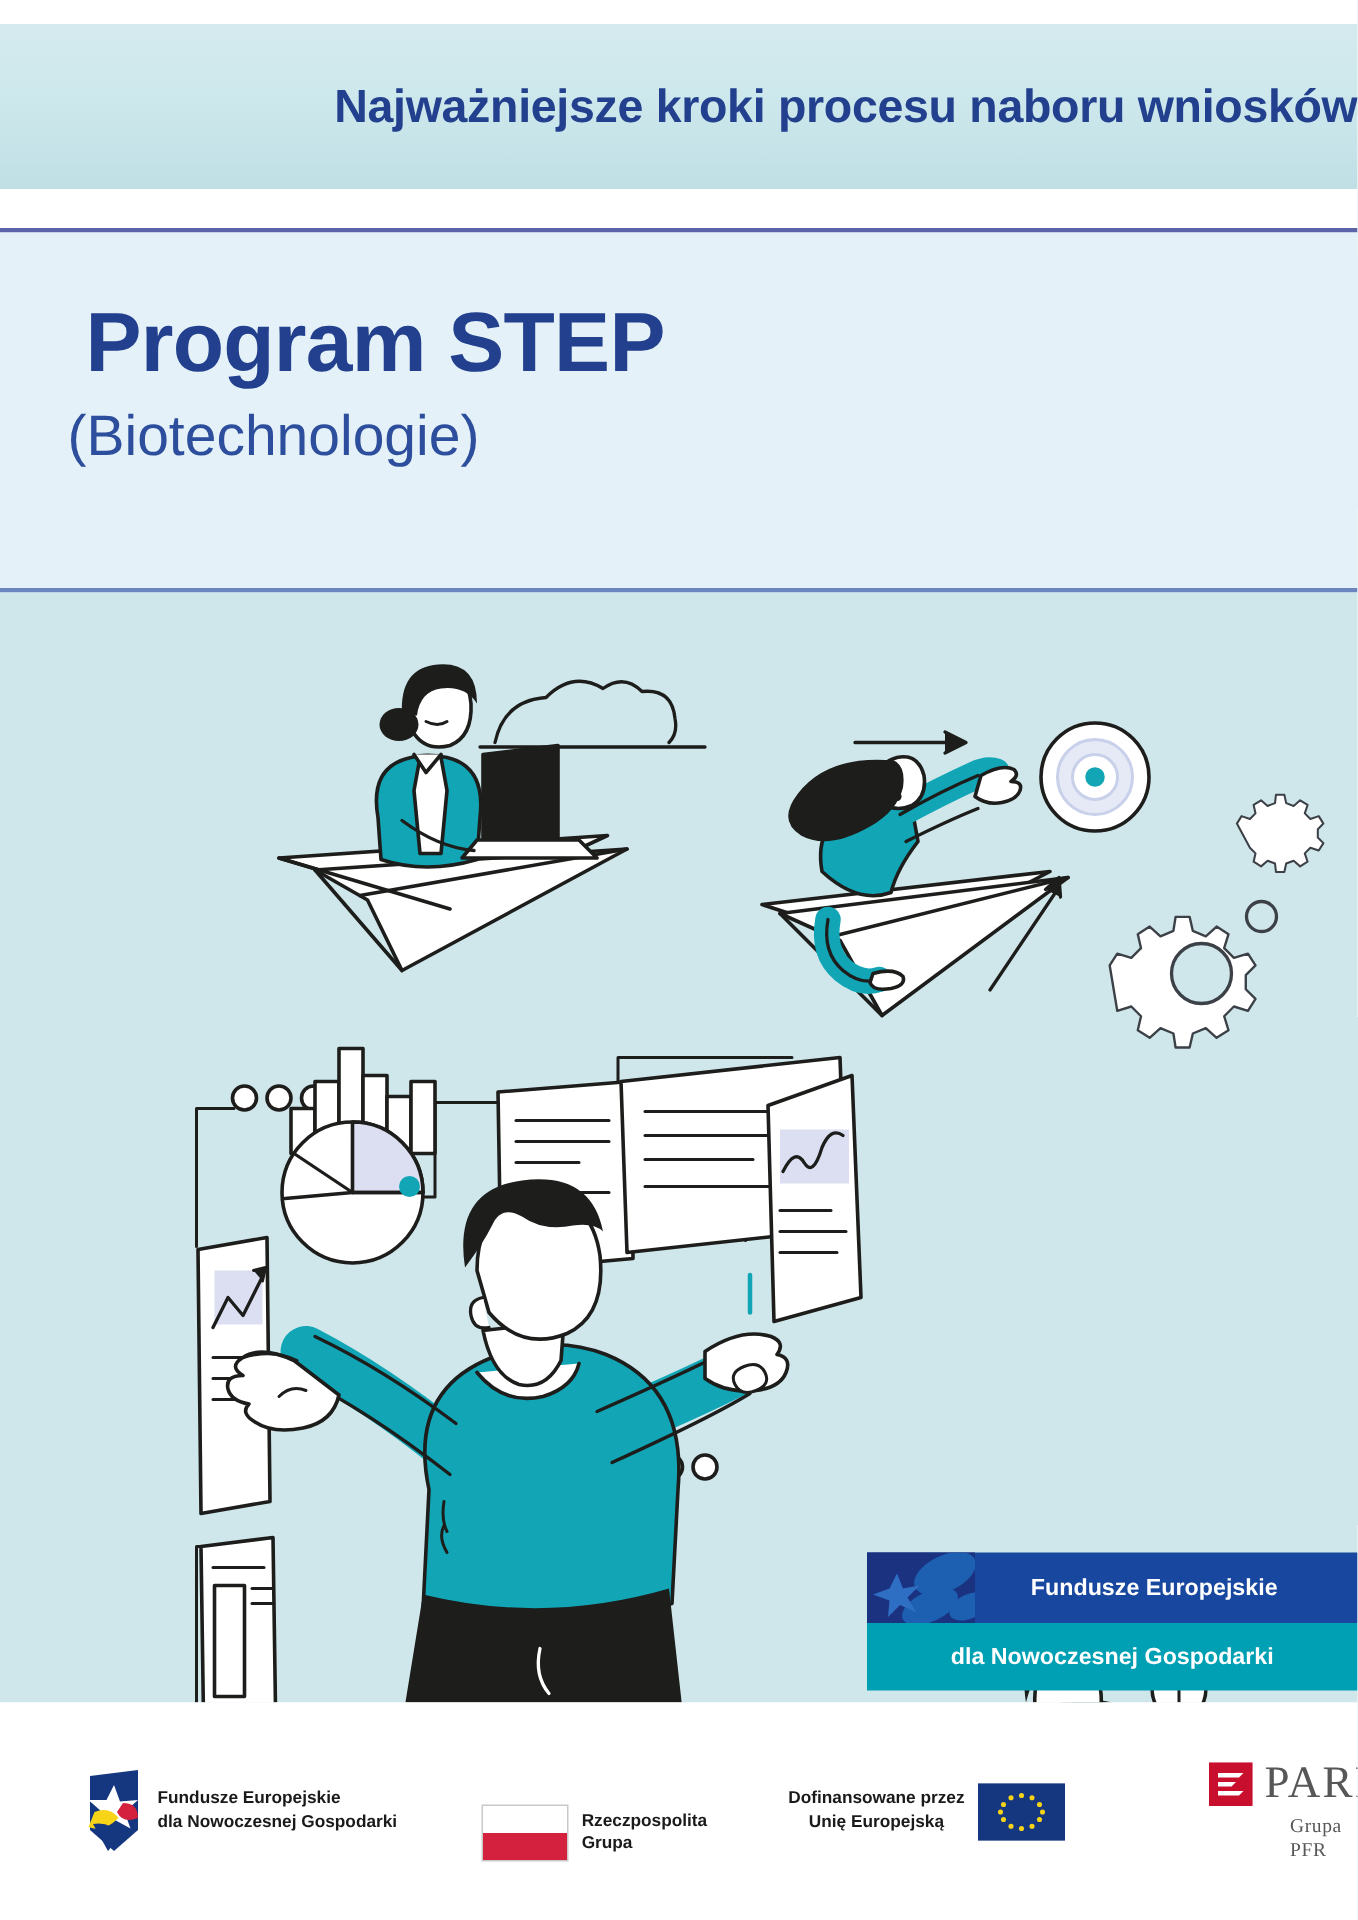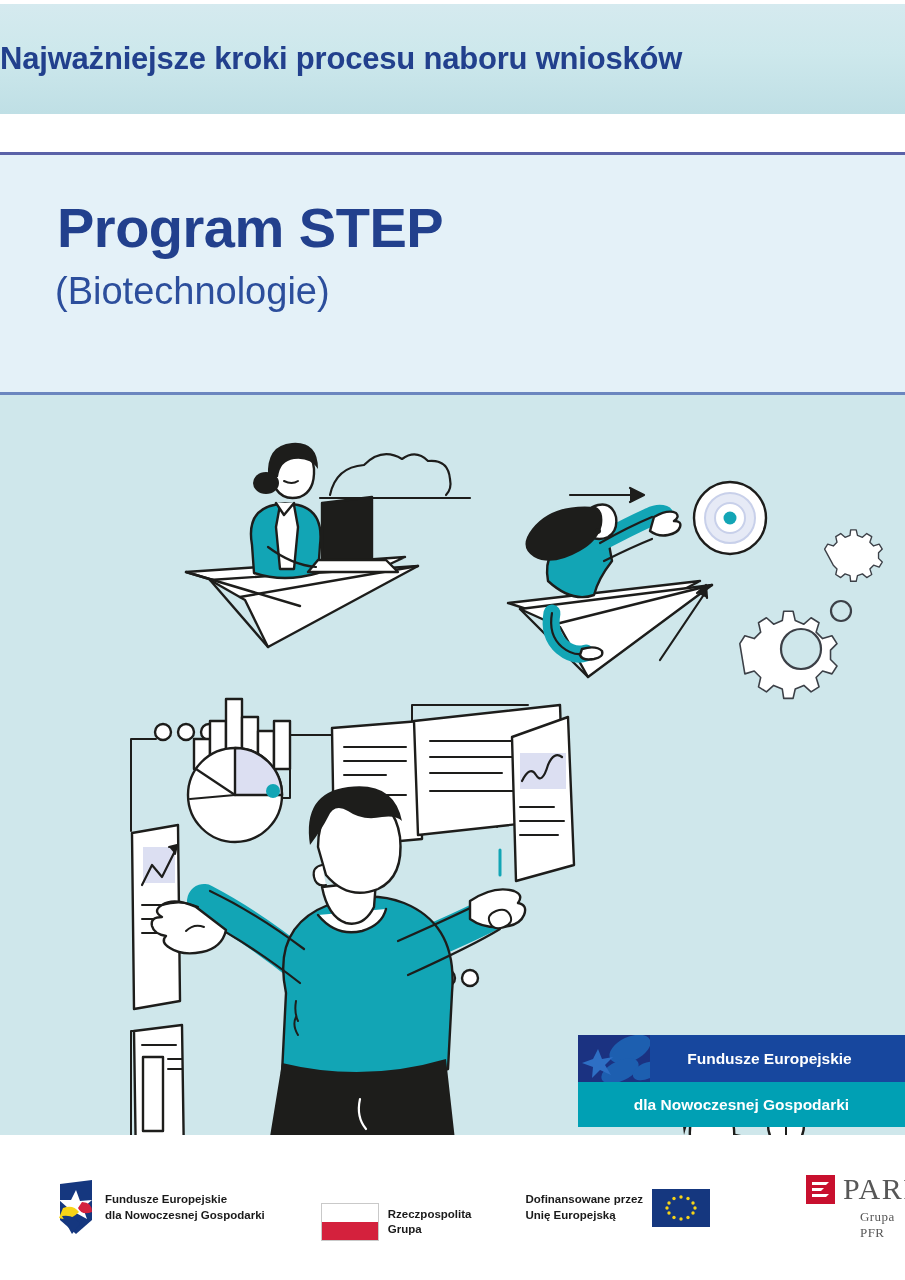--- a/index.html
+++ b/index.html
@@ -16,27 +16,27 @@
   .poster {
     position: relative;
     width: 905px;
     height: 1280px;
     background: #ffffff;
   }
 
   
   .header-band {
     position: absolute;
-    left: 0; top: 4px;
+    left: 0; top: 16px;
     width: 905px;
     height: 110px;
     background: linear-gradient(180deg, #d5eaef 0%, #cde8ec 45%, #bfdfe5 100%);
     display: flex;
     align-items: center;
-    justify-content: flex-start;
+    justify-content: flex-end;
   }
   .header-title {
     font-size: 31px;
     font-weight: bold;
     color: #22408d;
     letter-spacing: -0.2px;
     white-space: nowrap;
   }
   .divider {
     position: absolute;
@@ -61,21 +61,21 @@
     position: absolute;
     left: 57px;
     top: 40px;
     font-size: 56px;
     font-weight: bold;
     color: #22408d;
     letter-spacing: -0.5px;
   }
   .title-sub {
     position: absolute;
-    left: 55px;
+    left: 45px;
     top: 115px;
     font-size: 38px;
     font-weight: normal;
     color: #2c4e9c;
   }
 
   
   .illus-band {
     position: absolute;
     left: 0; top: 395px;
@@ -142,21 +142,21 @@
     align-items: center;
     gap: 9px;
   }
   .logo-text {
     font-size: 11.5px;
     font-weight: bold;
     color: #1a1a1a;
     line-height: 1.32;
     white-space: nowrap;
   }
-  .logo-text.right { text-align: left; }
+  .logo-text.right { text-align: center; }
   .fe-flag-logo { width: 40px; height: 56px; }
   .pl-flag {
     width: 58px; height: 38px;
     border: 1px solid #c9c9c9;
     box-sizing: border-box;
   }
   .pl-flag-white { height: 50%; background: #ffffff; }
   .pl-flag-red { height: 50%; background: #d4213d; }
   .eu-flag {
     width: 58px; height: 38px;

